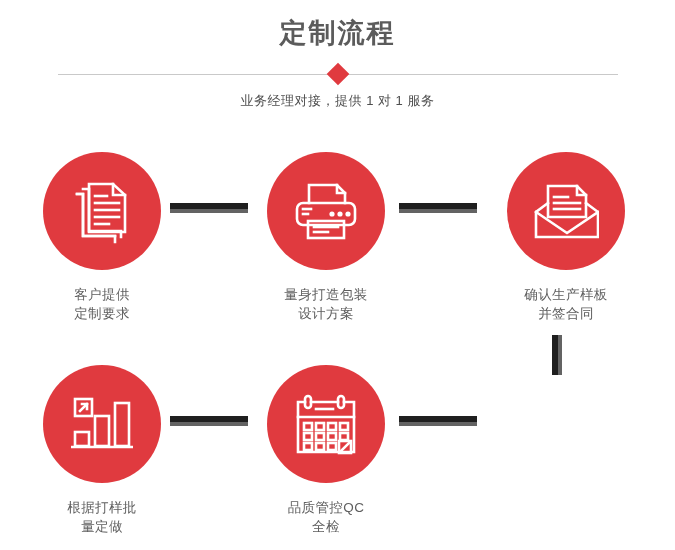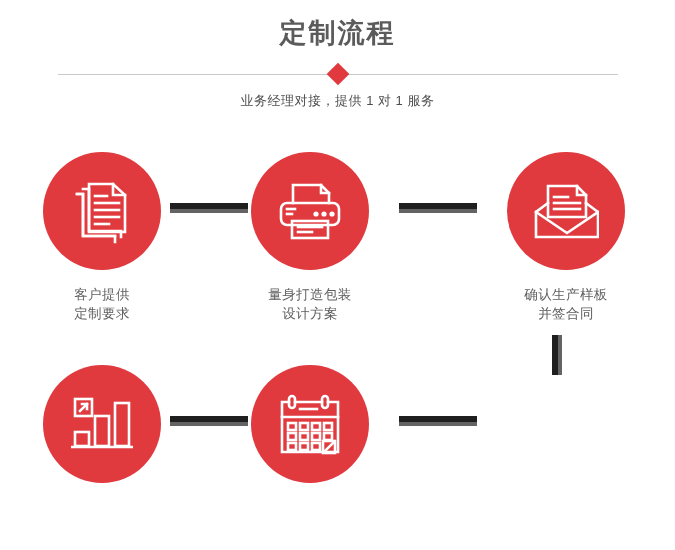--- a/index.html
+++ b/index.html
@@ -81,21 +81,21 @@
     padding-left: 38px;
   }
   .step {
     position: absolute;
     width: 180px;
     text-align: center;
   }
   .step-r1 { top: 22px; }
   .step-r2 { top: 235px; }
   .step-c1 { left: 12px; }
-  .step-c2 { left: 220px; }
+  .step-c2 { left: 236px; }
   .step-c3 { left: 476px; }
 
   .circle {
     width: 118px;
     height: 118px;
     margin: 0 auto;
     border-radius: 50%;
     background: #e03a3f;
     display: flex;
     align-items: center;
@@ -244,20 +244,22 @@
           <rect x="4" y="5" width="17" height="17"></rect>
           <path d="M9 17 L16 10"></path>
           <path d="M11 10 H16 V15"></path>
           <rect x="4" y="38" width="14" height="14"></rect>
           <rect x="24" y="22" width="14" height="30"></rect>
           <rect x="44" y="9" width="14" height="43"></rect>
           <line x1="1" y1="53" x2="61" y2="53"></line>
         </svg>
       </span>
     </div>
+    <div class="step-label">根据打样批
+量定做</div>
   </div>
 
   <div class="step step-r2 step-c2">
     <div class="circle">
       <span>
         <svg width="64" height="62" viewBox="0 0 64 62" fill="none" stroke="#ffffff" stroke-width="2.6" stroke-linecap="square" stroke-linejoin="miter">
           <rect x="11" y="3" width="6" height="12" rx="3"></rect>
           <rect x="44" y="3" width="6" height="12" rx="3"></rect>
           <path d="M4 9 H11 M17 9 H44 M50 9 H60 V59 H4 V9"></path>
           <line x1="4" y1="24" x2="60" y2="24"></line>
@@ -271,16 +273,18 @@
           <rect x="34" y="40" width="8" height="7"></rect>
           <rect x="46" y="40" width="8" height="7"></rect>
           <rect x="10" y="50" width="8" height="7"></rect>
           <rect x="22" y="50" width="8" height="7"></rect>
           <rect x="34" y="50" width="8" height="7"></rect>
           <rect x="45" y="48" width="12" height="12"></rect>
           <line x1="46" y1="59" x2="56" y2="49"></line>
         </svg>
       </span>
     </div>
+    <div class="step-label">品质管控QC
+全检</div>
   </div>
 
 
 </div>
 
 </body></html>

